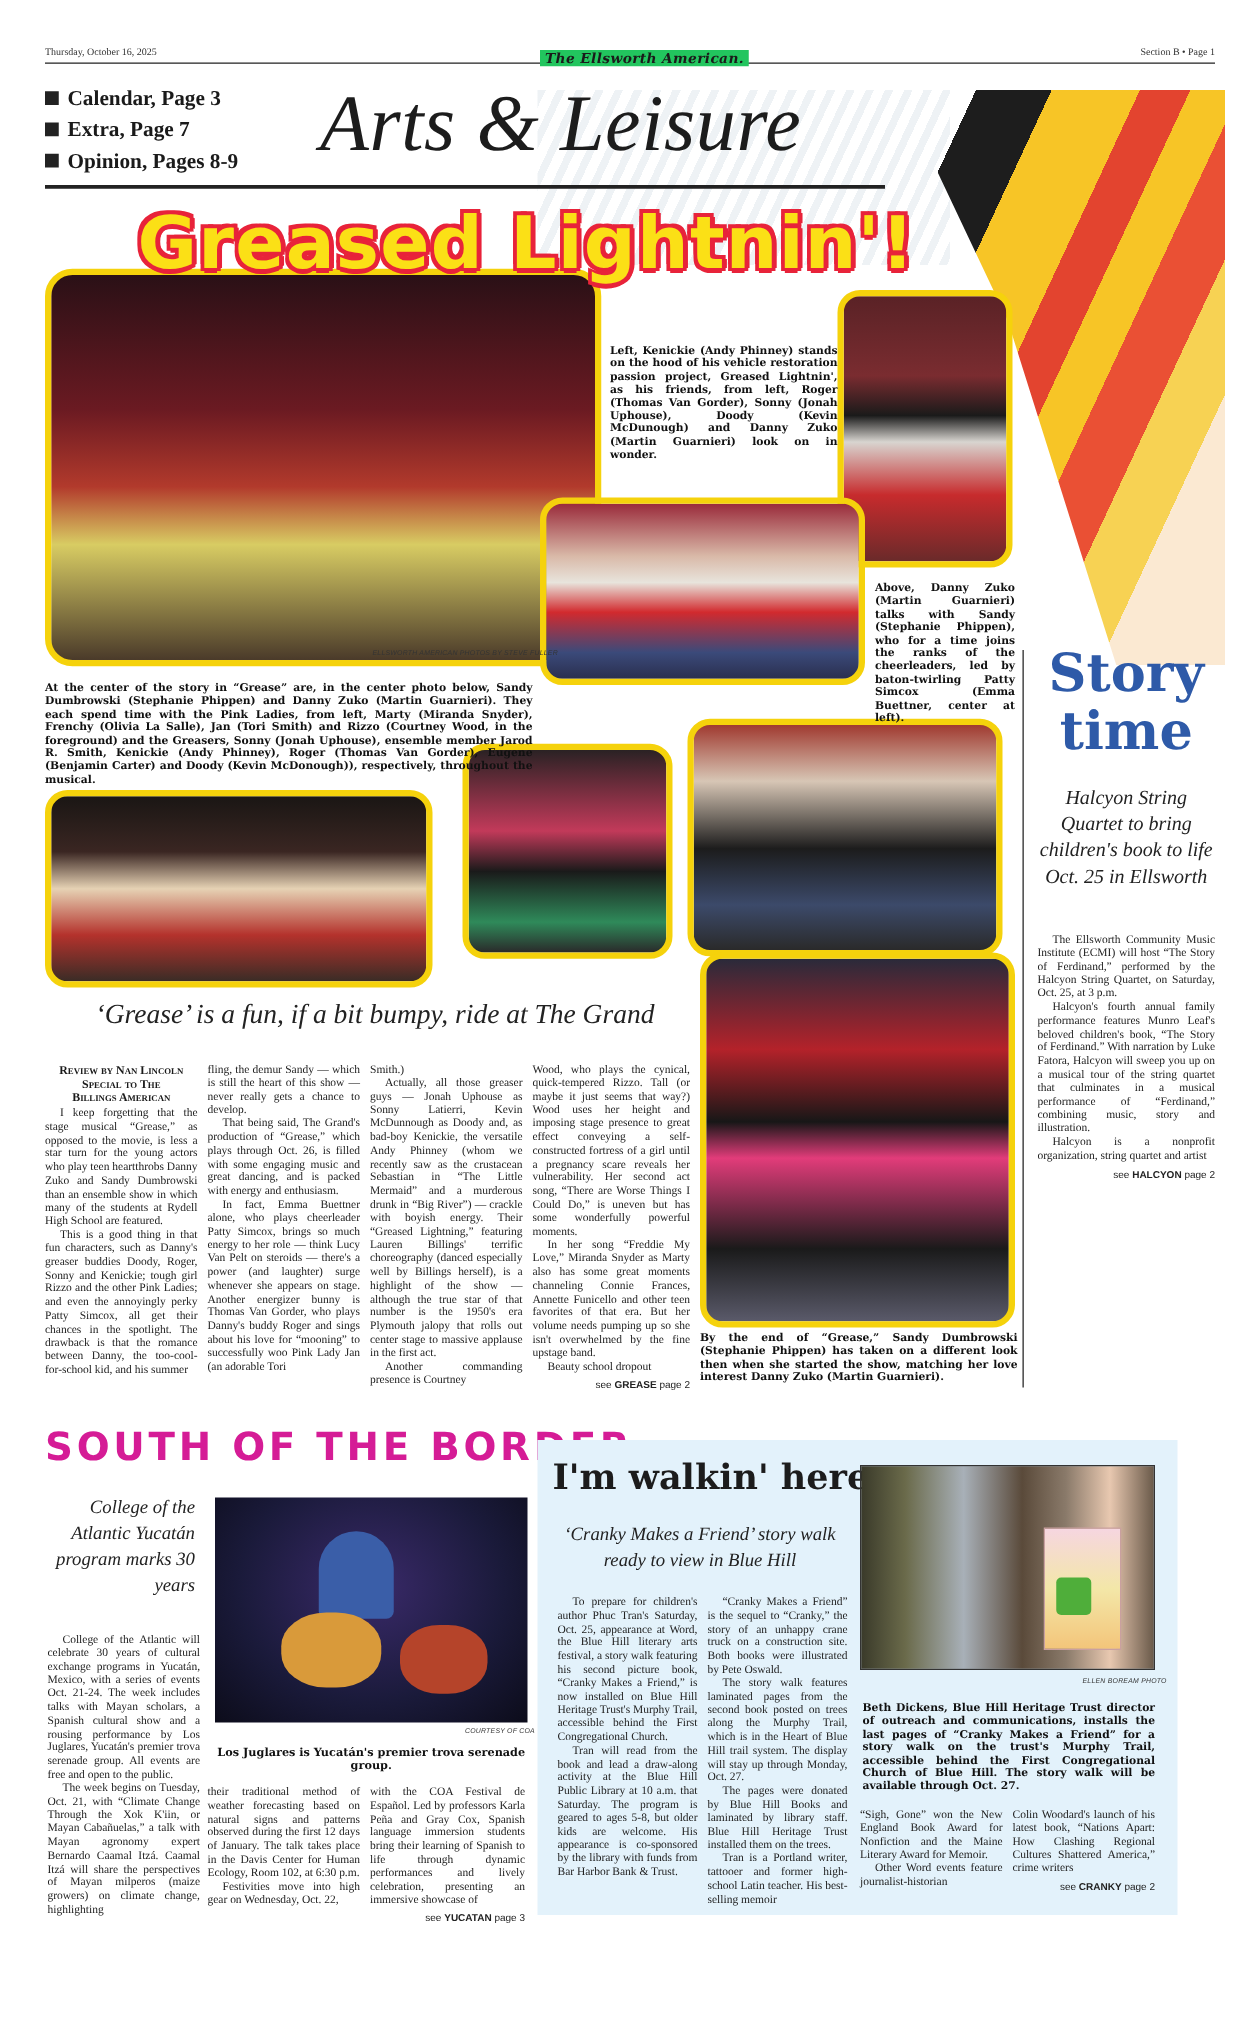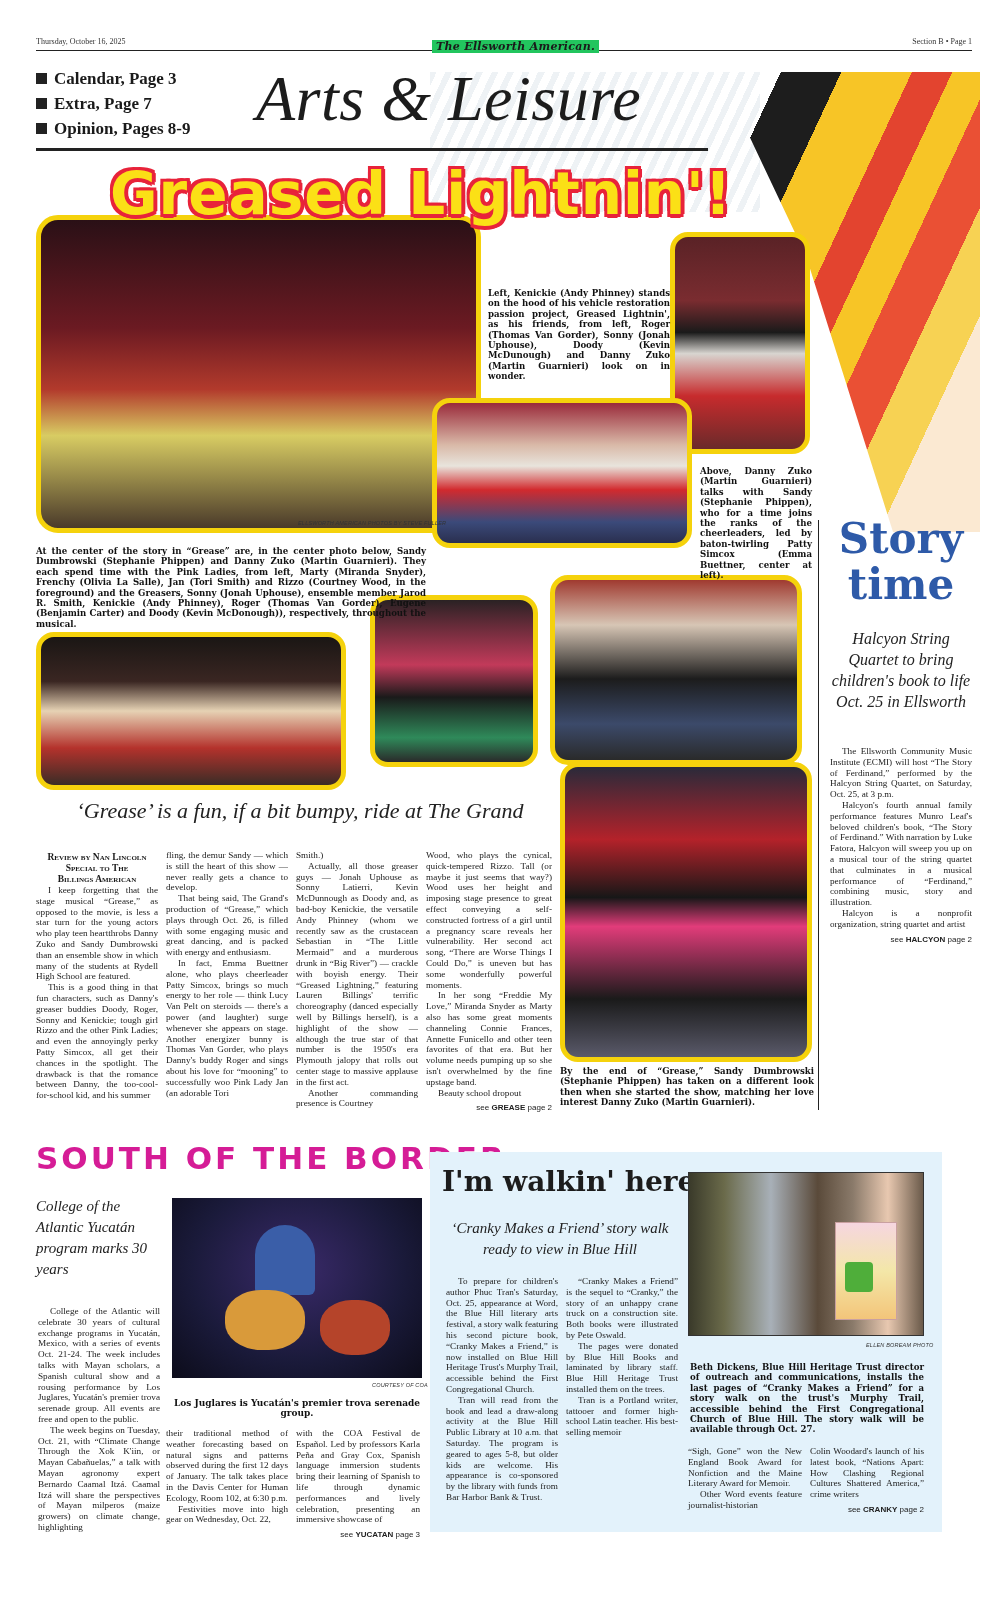--- a/index.html
+++ b/index.html
@@ -60,21 +60,21 @@
   .headline-grease { left: 40px; top: 798px; width: 520px; text-align: center; font-family: "Liberation Serif", serif; font-style: italic; font-size: 22px; color: #222; }
   .byline { font-family: "Liberation Serif", serif; font-weight: bold; font-variant: small-caps; font-size: 9.5px; text-align: center; line-height: 11px; }
 
   
   .vrule { left: 818px; top: 520px; width: 1px; height: 590px; background: #222; }
   .story-title { left: 826px; top: 516px; width: 150px; text-align: center; font-family: "DejaVu Serif", serif; font-weight: bold; font-size: 42px; line-height: 46px; color: #2e5aa8; }
   .story-deck { left: 826px; top: 628px; width: 150px; text-align: center; font-family: "Liberation Serif", serif; font-style: italic; font-size: 16px; line-height: 21px; color: #222; }
 
   
   .sotb-title { left: 36px; top: 1140px; font-family: "DejaVu Sans", sans-serif; font-weight: bold; font-size: 31px; letter-spacing: 3px; color: #d51c96; }
-  .sotb-deck { left: 36px; top: 1196px; width: 120px; text-align: left; font-family: "Liberation Serif", serif; font-style: italic; font-size: 15px; line-height: 21px; color: #222; }
+  .sotb-deck { left: 36px; top: 1196px; width: 120px; text-align: right; font-family: "Liberation Serif", serif; font-style: italic; font-size: 15px; line-height: 21px; color: #222; }
   .sotb-photo { left: 172px; top: 1198px; width: 250px; height: 180px;
     background: radial-gradient(ellipse at 50% 40%, #3a2a6a 0%, #1a1a3a 60%, #0c0c1a 100%); }
   .guitar1 { left: 225px; top: 1290px; width: 80px; height: 60px; border-radius: 45%; background: #d99a3a; }
   .guitar2 { left: 320px; top: 1300px; width: 70px; height: 55px; border-radius: 45%; background: #b5442a; }
   .singer { left: 255px; top: 1225px; width: 60px; height: 70px; border-radius: 30px 30px 6px 6px; background: #3a5ea8; }
 
   
   .walk-box { left: 430px; top: 1152px; width: 512px; height: 380px; background: #e3f2fb; }
   .walk-title { left: 442px; top: 1165px; font-family: "DejaVu Serif", serif; font-weight: bold; font-size: 28px; color: #1c1c1c; }
   .walk-deck { left: 440px; top: 1218px; width: 240px; text-align: center; font-family: "Liberation Serif", serif; font-style: italic; font-size: 15px; line-height: 21px; color: #222; }
@@ -116,21 +116,21 @@
 <div class="abs photo ph2"></div>
 <div class="abs photo ph4"></div>
 <div class="abs photo ph5"></div>
 <div class="abs photo ph6"></div>
 <div class="abs photo ph7"></div>
 
 <div class="abs grease-title">Greased Lightnin'!</div>
 
 <div class="abs credit" style="left:298px; top:520px;">ELLSWORTH AMERICAN PHOTOS BY STEVE FULLER</div>
 
-<div class="abs cap" style="left:488px; top:276px; width:182px;margin-top:12px;">Left, Kenickie (Andy Phinney) stands on the hood of his vehicle restoration passion project, Greased Lightnin', as his friends, from left, Roger (Thomas Van Gorder), Sonny (Jonah Uphouse), Doody (Kevin McDunough) and Danny Zuko (Martin Guarnieri) look on in wonder.</div>
+<div class="abs cap" style="left:488px; top:276px; width:182px;">Left, Kenickie (Andy Phinney) stands on the hood of his vehicle restoration passion project, Greased Lightnin', as his friends, from left, Roger (Thomas Van Gorder), Sonny (Jonah Uphouse), Doody (Kevin McDunough) and Danny Zuko (Martin Guarnieri) look on in wonder.</div>
 <div class="abs cap" style="left:700px; top:466px; width:112px;">Above, Danny Zuko (Martin Guarnieri) talks with Sandy (Stephanie Phippen), who for a time joins the ranks of the cheerleaders, led by baton-twirling Patty Simcox (Emma Buettner, center at left).</div>
 <div class="abs cap" style="left:36px; top:546px; width:390px;">At the center of the story in “Grease” are, in the center photo below, Sandy Dumbrowski (Stephanie Phippen) and Danny Zuko (Martin Guarnieri). They each spend time with the Pink Ladies, from left, Marty (Miranda Snyder), Frenchy (Olivia La Salle), Jan (Tori Smith) and Rizzo (Courtney Wood, in the foreground) and the Greasers, Sonny (Jonah Uphouse), ensemble member Jarod R. Smith, Kenickie (Andy Phinney), Roger (Thomas Van Gorder), Eugene (Benjamin Carter) and Doody (Kevin McDonough)), respectively, throughout the musical.</div>
 <div class="abs cap" style="left:560px; top:1066px; width:254px;">By the end of “Grease,” Sandy Dumbrowski (Stephanie Phippen) has taken on a different look then when she started the show, matching her love interest Danny Zuko (Martin Guarnieri).</div>
 
 <div class="abs headline-grease">‘Grease’ is a fun, if a bit bumpy, ride at The Grand</div>
 
 <div class="abs" style="left:36px; top:852px; width:122px;">
   <div class="byline">
     <div>Review by Nan Lincoln</div>
     <div>Special to The</div>
@@ -201,20 +201,21 @@
 <div class="abs walk-truck"></div>
 <div class="abs credit" style="left:866px; top:1342px;">ELLEN BOREAM PHOTO</div>
 <div class="abs cap" style="left:690px; top:1362px; width:234px;">Beth Dickens, Blue Hill Heritage Trust director of outreach and communications, installs the last pages of “Cranky Makes a Friend” for a story walk on the trust's Murphy Trail, accessible behind the First Congregational Church of Blue Hill. The story walk will be available through Oct. 27.</div>
 
 <div class="abs body-text" style="left:446px; top:1276px; width:112px;">
   <p>To prepare for children's author Phuc Tran's Saturday, Oct. 25, appearance at Word, the Blue Hill literary arts festival, a story walk featuring his second picture book, “Cranky Makes a Friend,” is now installed on Blue Hill Heritage Trust's Murphy Trail, accessible behind the First Congregational Church.</p>
   <p>Tran will read from the book and lead a draw-along activity at the Blue Hill Public Library at 10 a.m. that Saturday. The program is geared to ages 5-8, but older kids are welcome. His appearance is co-sponsored by the library with funds from Bar Harbor Bank &amp; Trust.</p>
 </div>
 <div class="abs body-text" style="left:566px; top:1276px; width:112px;">
   <p>“Cranky Makes a Friend” is the sequel to “Cranky,” the story of an unhappy crane truck on a construction site. Both books were illustrated by Pete Oswald.</p>
+  <p>The story walk features laminated pages from the second book posted on trees along the Murphy Trail, which is in the Heart of Blue Hill trail system. The display will stay up through Monday, Oct. 27.</p>
   <p>The pages were donated by Blue Hill Books and laminated by library staff. Blue Hill Heritage Trust installed them on the trees.</p>
   <p>Tran is a Portland writer, tattooer and former high-school Latin teacher. His best-selling memoir</p>
 </div>
 <div class="abs body-text" style="left:688px; top:1446px; width:114px;">
   <p style="text-indent:0">“Sigh, Gone” won the New England Book Award for Nonfiction and the Maine Literary Award for Memoir.</p>
   <p>Other Word events feature journalist-historian</p>
 </div>
 <div class="abs body-text" style="left:810px; top:1446px; width:114px;">
   <p style="text-indent:0">Colin Woodard's launch of his latest book, “Nations Apart: How Clashing Regional Cultures Shattered America,” crime writers</p>
   <div class="see"><span>see</span> <b>CRANKY</b> <span>page 2</span></div>

